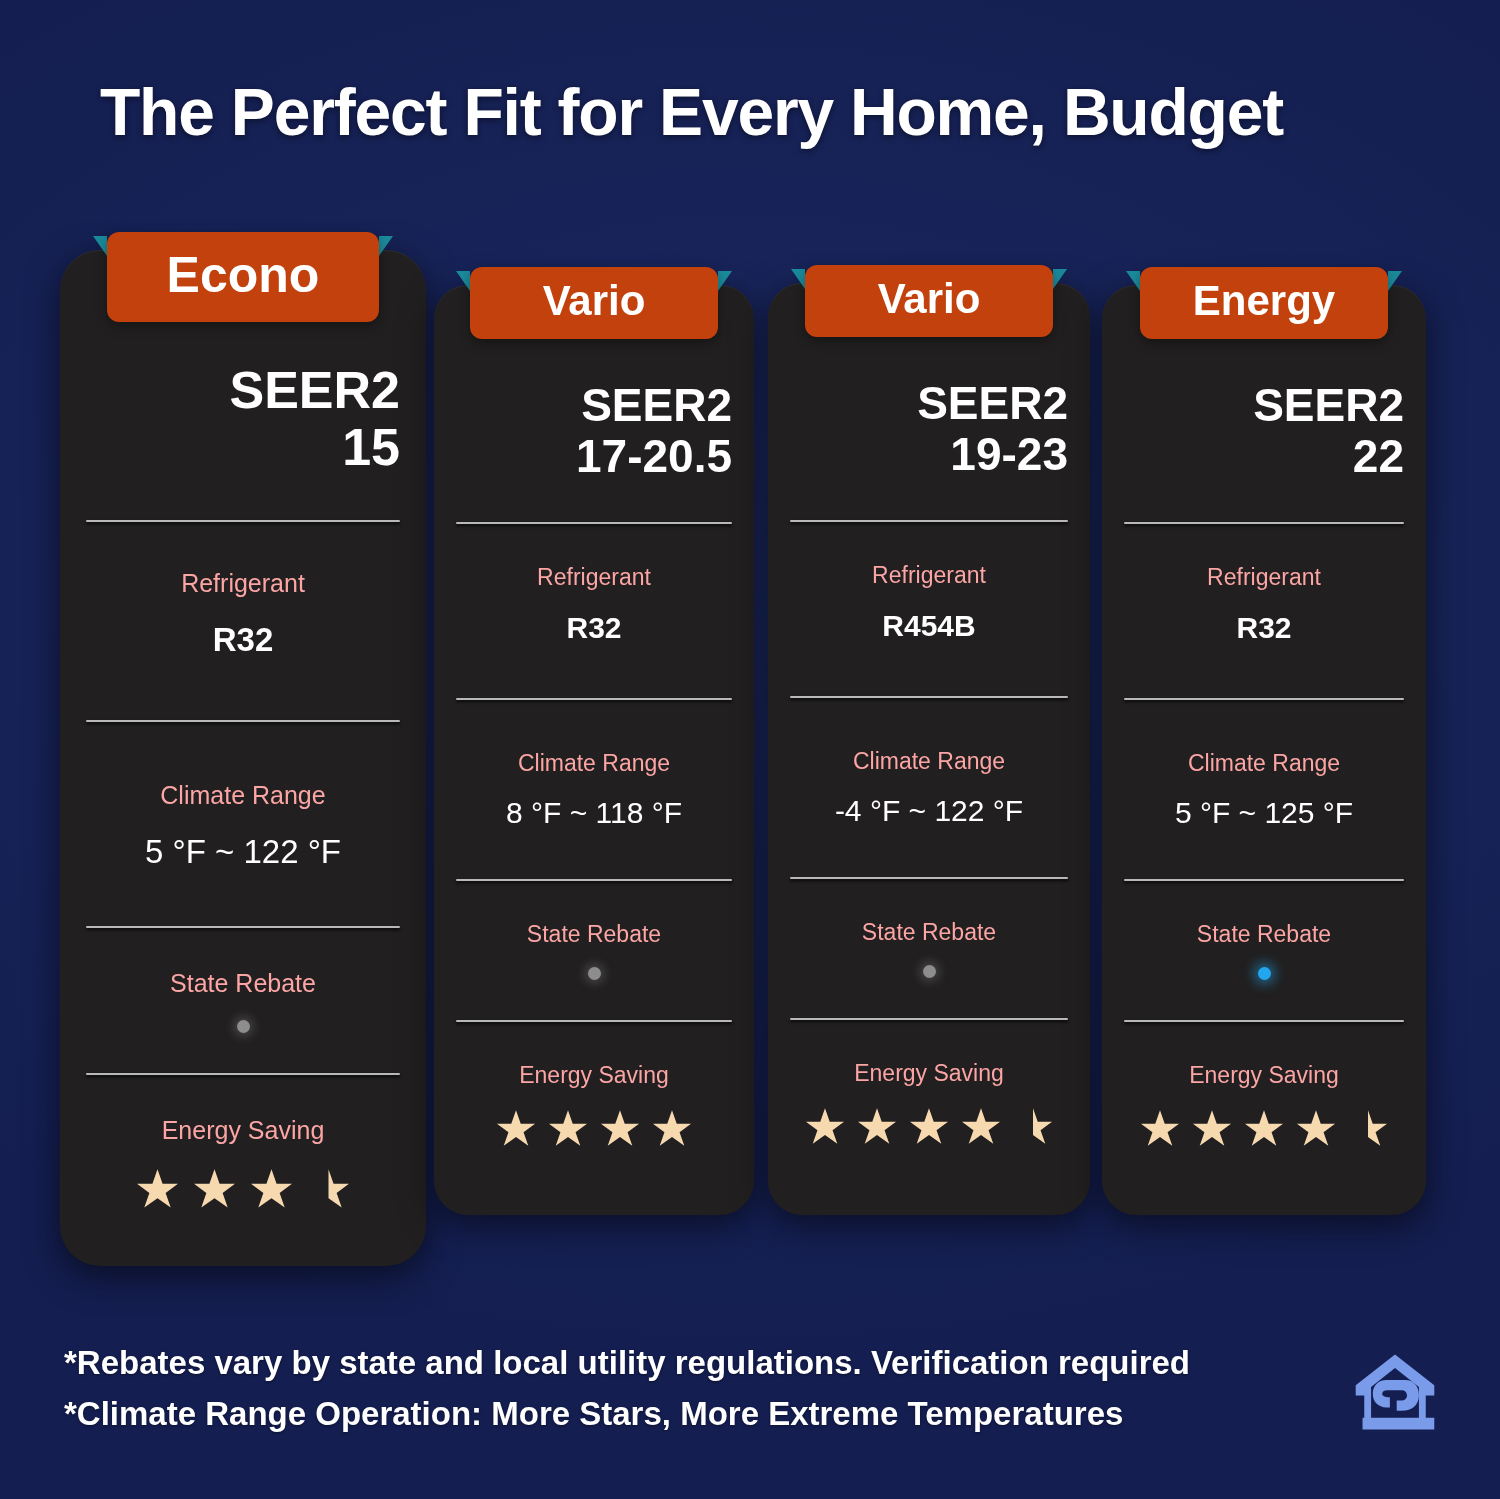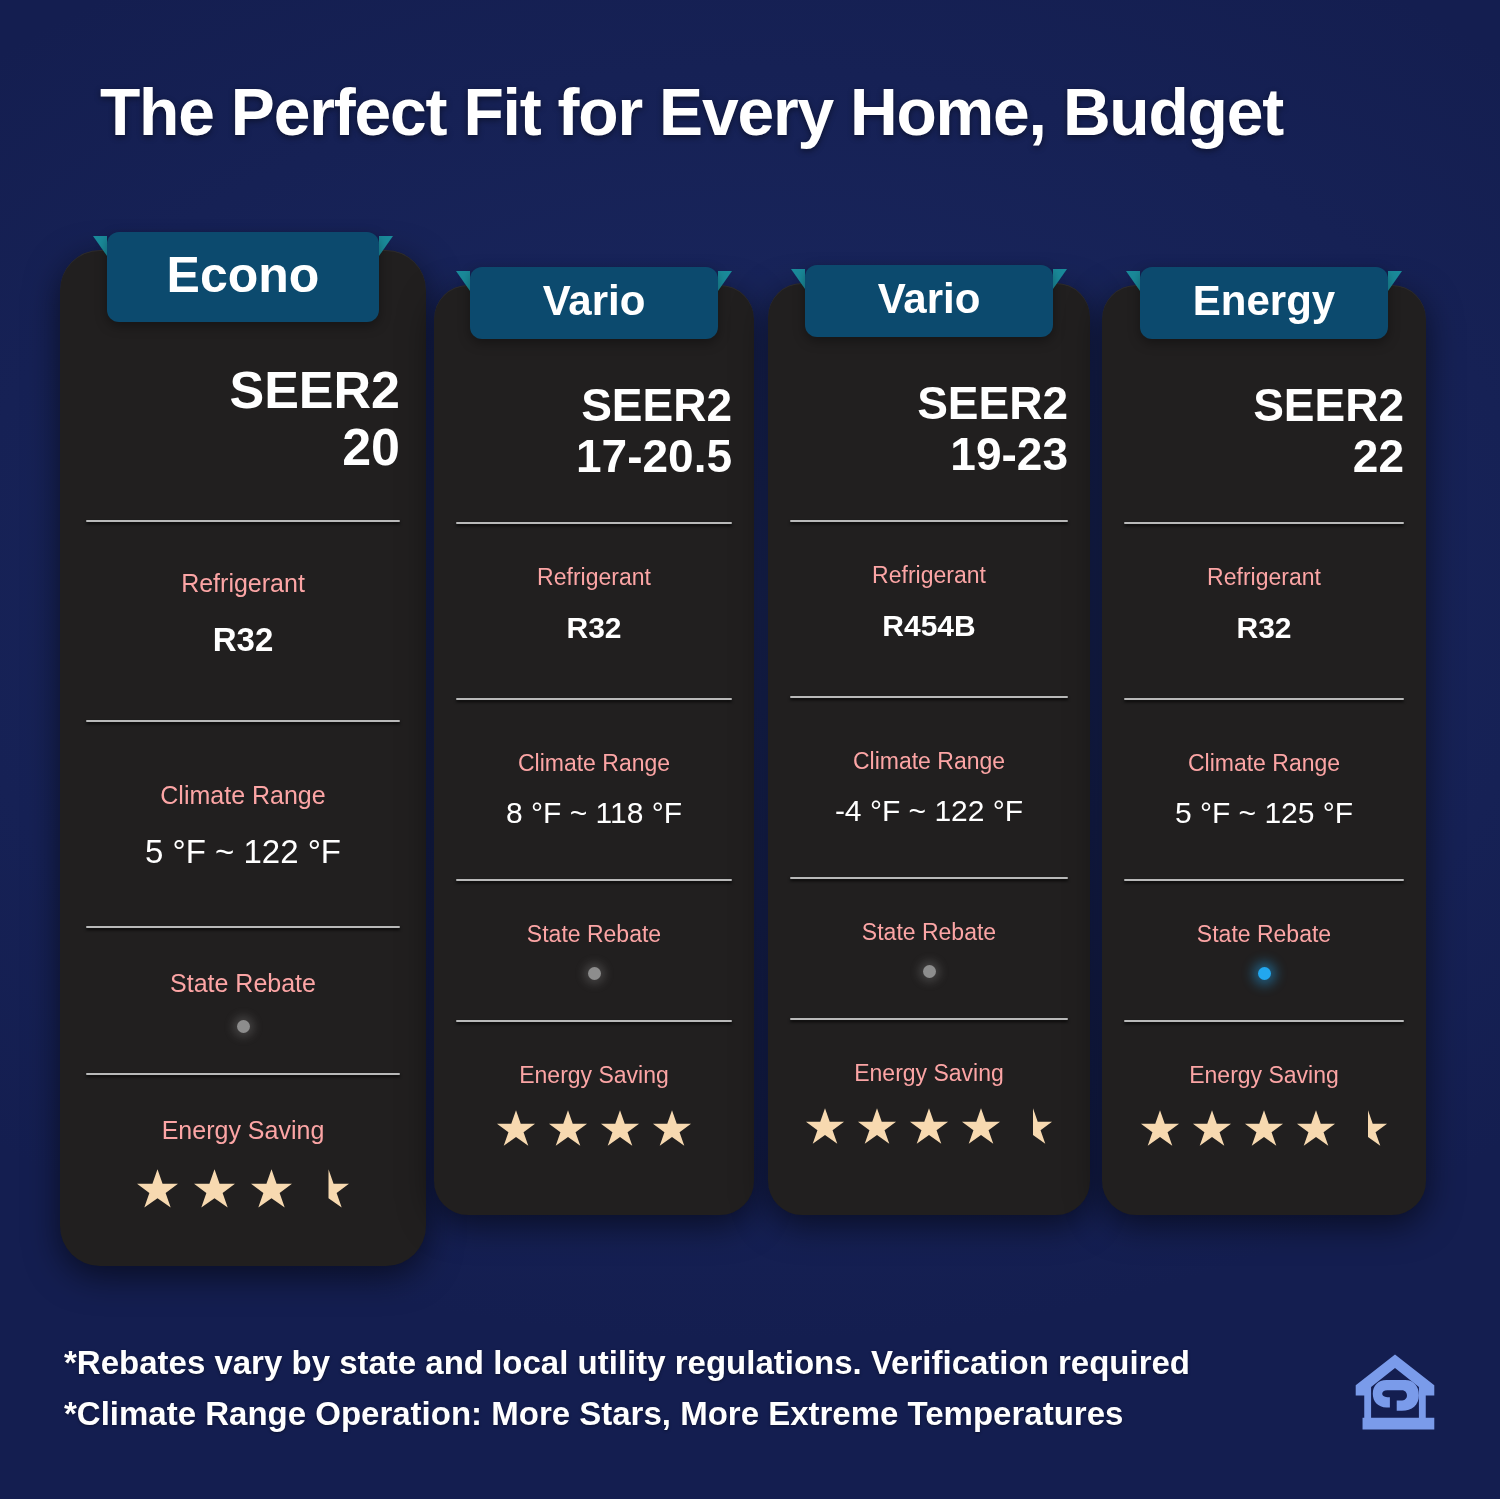--- a/index.html
+++ b/index.html
@@ -66,21 +66,21 @@
     top: -18px;
     width: 272px;
   }
   .card.c0 .tab-wrap { width: 272px; top: -18px; }
   .card.c1 .tab-wrap,
   .card.c2 .tab-wrap,
   .card.c3 .tab-wrap { width: 248px; top: -18px; }
 
   .tab {
     position: relative;
-    background: #0c4a6e;
+    background: #c2410c;
     border-radius: 12px;
     text-align: center;
     color: #ffffff;
     font-weight: bold;
     padding: 12px 6px 16px;
     z-index: 3;
     box-shadow: 0 4px 12px rgba(0,0,0,0.35);
   }
   .card.c0 .tab { font-size: 50px; padding: 14px 6px 18px; }
   .card.c1 .tab,
@@ -224,21 +224,21 @@
 <div class="cards" id="cards">
     <div class="card c0">
       <div class="tab-wrap">
         <div class="fold left"></div>
         <div class="fold right"></div>
         <div class="tab">Econo</div>
       </div>
       <div class="card-body" style="padding-top: 112px;">
         <div class="seer-block">
           <div class="seer-label">SEER2</div>
-          <div class="seer-value">20</div>
+          <div class="seer-value">15</div>
         </div>
         <div class="divider" style="margin-top: 44px;"></div>
         <div class="row" style="margin-top: 46px;">
           <div class="row-label">Refrigerant</div>
           <div class="row-value bold" style="margin-top: 22px;">R32</div>
         </div>
         <div class="divider" style="margin-top: 60px;"></div>
         <div class="row" style="margin-top: 58px;">
           <div class="row-label">Climate Range</div>
           <div class="row-value" style="margin-top: 22px;">5 °F ~ 122 °F</div>

